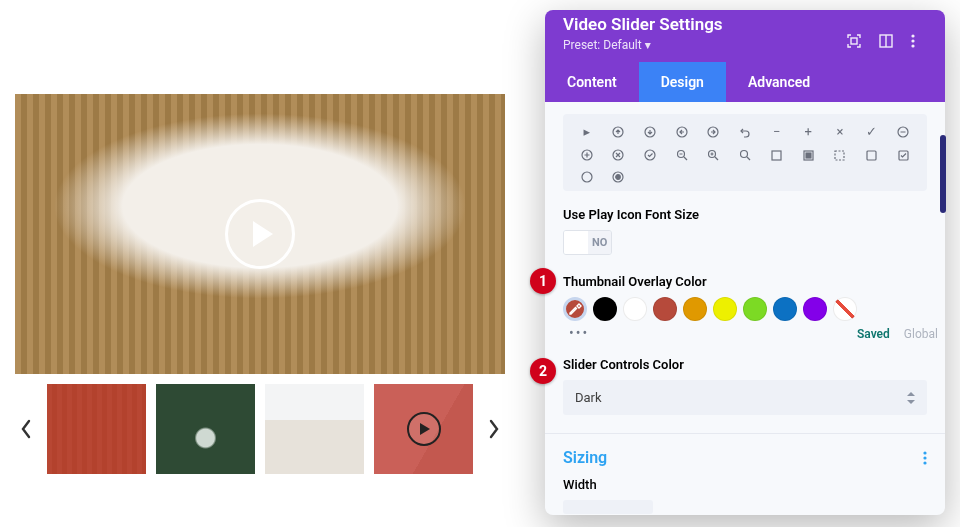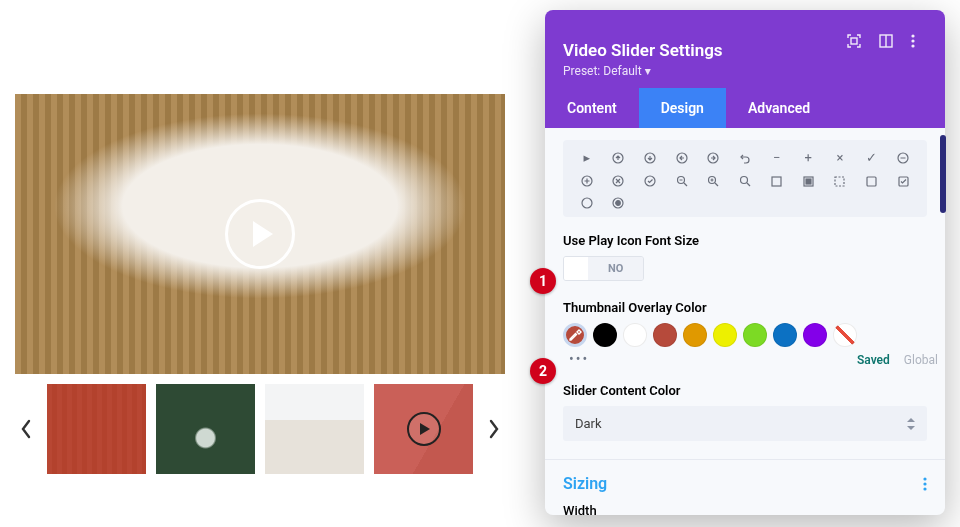--- a/index.html
+++ b/index.html
@@ -74,21 +74,21 @@
     box-shadow:0 12px 40px rgba(0,0,0,.28);
     background:#f7f9fc;
     display:flex; flex-direction:column;
   }
   .scroll-indicator{
     position:absolute; right:14px; top:135px; width:6px; height:78px;
     background:#2b2b7a; border-radius:3px;
   }
   .ph-header{
     background:linear-gradient(#7e3bd0,#7e3bd0);
-    padding:30px 18px 10px; color:#fff;
+    padding:4px 18px 10px; color:#fff;
   }
   .ph-header h2{font-size:17px;font-weight:600;}
   .ph-header .preset{font-size:12px;opacity:.85;margin-top:4px;}
   .ph-icons{position:absolute;right:30px;top:24px;display:flex;gap:18px;color:#fff;opacity:.9;font-size:15px;}
   .ph-icons span{cursor:pointer;}
   .tabs{display:flex;background:#7e3bd0;}
   .tab{flex:0 0 auto;padding:12px 22px;color:#fff;font-size:14px;font-weight:600;cursor:pointer;}
   .tab.active{background:#3b82f6;}
   .tab-spacer{flex:1;}
 
@@ -97,21 +97,21 @@
     background:#eef1f7;border-radius:4px;padding:10px 12px 8px;
     display:grid;grid-template-columns:repeat(11,1fr);row-gap:10px;column-gap:8px;
     font-size:13px;color:#6a6f7b;
   }
   .icon-toolbar span{display:flex;align-items:center;justify-content:center;cursor:pointer;}
   .section-label{font-size:13px;color:#000000;font-weight:600;margin:16px 0 8px;}
   .toggle{
     display:inline-flex;border:1px solid #dfe3ea;border-radius:3px;overflow:hidden;font-size:11px;
   }
   .toggle .sw{width:24px;background:#fff;}
-  .toggle .lab{padding:5px 20px;background:#f1f3f8;color:#8b94a5;font-weight:700;}
+  .toggle .lab{padding:5px 4px;background:#f1f3f8;color:#8b94a5;font-weight:700;}
   .swatches{display:flex;gap:6px;align-items:center;}
   .sw-circ{width:24px;height:24px;border-radius:50%;border:1px solid rgba(0,0,0,.08);cursor:pointer;}
   .sw-sel{border:3px solid #c7d6ee;}
   .eyedrop{display:flex;align-items:center;justify-content:center;color:#fff;font-size:13px;}
   .sw-more{margin-top:4px;color:#6e7787;font-size:14px;letter-spacing:2px;padding-left:6px;}
   .swatch-row-wrap{display:flex;justify-content:space-between;align-items:flex-end;}
   .saved-links{font-size:12px;display:flex;gap:14px;align-items:center;}
   .saved-links .s1{color:#0f766e;font-weight:600;}
   .saved-links .dim{color:#aeb4bf;}
   .select{
@@ -369,21 +369,21 @@
         </div>
         <div class="sw-more">•••</div>
       </div>
       <div class="saved-links">
         <span class="s1">Saved</span>
         <span class="dim">Global</span>
 
       </div>
     </div>
 
-    <div class="section-label">Slider Content Color</div>
+    <div class="section-label">Slider Controls Color</div>
     <div class="select">
       <span>Dark</span>
       <span style="color:#8b93a3;">
         <svg width="8" height="12" viewBox="0 0 8 12" fill="#8b93a3">
             <path d="M4 0 0 4h8zM4 12 0 8h8z"></path>
           </svg>
       </span>
     </div>
 
     <div class="divider"></div>

